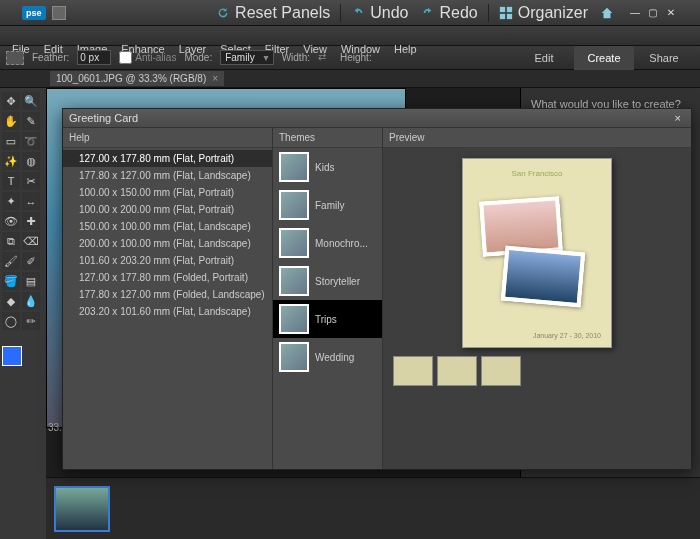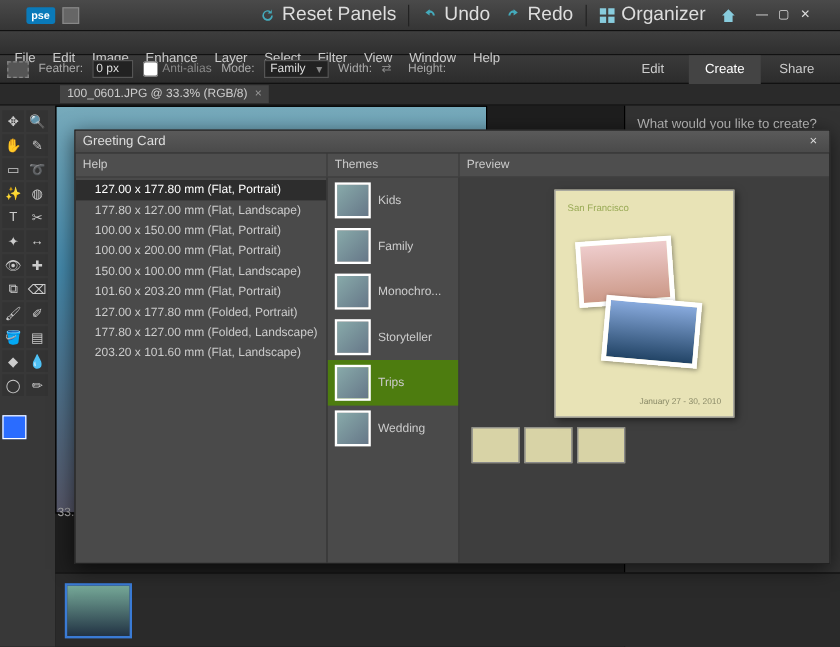--- a/index.html
+++ b/index.html
@@ -61,27 +61,27 @@
   .col-themes { width: 110px; border-right: 1px solid #333; }
   .col-preview { flex: 1; }
 
   .size-list { flex: 1; overflow: auto; padding: 2px 0; }
   .size-group { padding: 4px 8px 2px; color: #8fa9bf; font-size: 10px; }
   .size-item { padding: 3px 6px 3px 16px; color: #ccc; cursor: pointer; font-size: 10px; white-space: nowrap; }
   .size-item.sel { background: #2d2d2d; color: #fff; }
 
   .theme-list { flex: 1; overflow: auto; }
   .theme-item { display: flex; align-items: center; gap: 6px; padding: 4px 6px; cursor: pointer; }
-  .theme-item.sel { background: #4d7c0f; }
+  .theme-item.sel { background: #000000; }
   .thumb { width: 30px; height: 30px; background: linear-gradient(135deg,#8aa,#678); border: 2px solid #fff; flex-shrink: 0; }
   .theme-item span { color: #ccc; font-size: 10px; }
 
   .preview-area { flex: 1; background: #3e3e3e; display: flex; flex-direction: column; padding: 10px; gap: 8px; }
   .preview-card { align-self: center; width: 150px; height: 190px; background: #e8e3b6; border: 1px solid #999; box-shadow: 2px 2px 6px rgba(0,0,0,.5); position: relative; padding: 10px; }
-  .preview-card .hdr { color: #9a5; font-size: 8px; text-align: left; }
+  .preview-card .hdr { color: #9a5; font-size: 8px; text-align: center; }
   .preview-card .photo { position: absolute; width: 80px; height: 55px; background: linear-gradient(#bcd,#678); border: 4px solid #fff; box-shadow: 1px 1px 4px rgba(0,0,0,.4); }
   .preview-card .caption { position: absolute; bottom: 8px; right: 10px; color: #886; font-size: 7px; }
   .preview-row { display: flex; gap: 4px; }
   .preview-row .mini { width: 40px; height: 30px; background: #d8d3a6; border: 1px solid #888; }
 
   .dialog-bottom { border-top: 1px solid #333; padding: 6px 8px; background: #474747; }
   .note { color: #aaa; font-size: 10px; padding-bottom: 6px; border-bottom: 1px solid #333; margin-bottom: 6px; }
   .dialog-buttons { display: flex; align-items: center; }
   .autofill { display: flex; align-items: center; gap: 4px; color: #ccc; font-size: 10px; }
   .dlg-btn { background: linear-gradient(#6a6a6a,#4a4a4a); border: 1px solid #222; color: #eee; padding: 3px 14px; margin-left: 6px; cursor: pointer; font-size: 10px; }
@@ -228,20 +228,21 @@
   </div>
   <div class="dialog-body">
     <div class="col col-sizes">
       <div class="col-head">Help</div>
       <div class="size-list" id="size-list">
           <div class="size-item sel">127.00 x 177.80 mm (Flat, Portrait)</div>
           <div class="size-item">177.80 x 127.00 mm (Flat, Landscape)</div>
           <div class="size-item">100.00 x 150.00 mm (Flat, Portrait)</div>
           <div class="size-item">100.00 x 200.00 mm (Flat, Portrait)</div>
           <div class="size-item">150.00 x 100.00 mm (Flat, Landscape)</div>
+          <div class="size-item">200.00 x 100.00 mm (Flat, Landscape)</div>
           <div class="size-item">101.60 x 203.20 mm (Flat, Portrait)</div>
           <div class="size-item">127.00 x 177.80 mm (Folded, Portrait)</div>
           <div class="size-item">177.80 x 127.00 mm (Folded, Landscape)</div>
           <div class="size-item">203.20 x 101.60 mm (Flat, Landscape)</div>
         </div>
     </div>
     <div class="col col-themes">
       <div class="col-head">Themes</div>
       <div class="theme-list" id="theme-list">
           <div class="theme-item">

